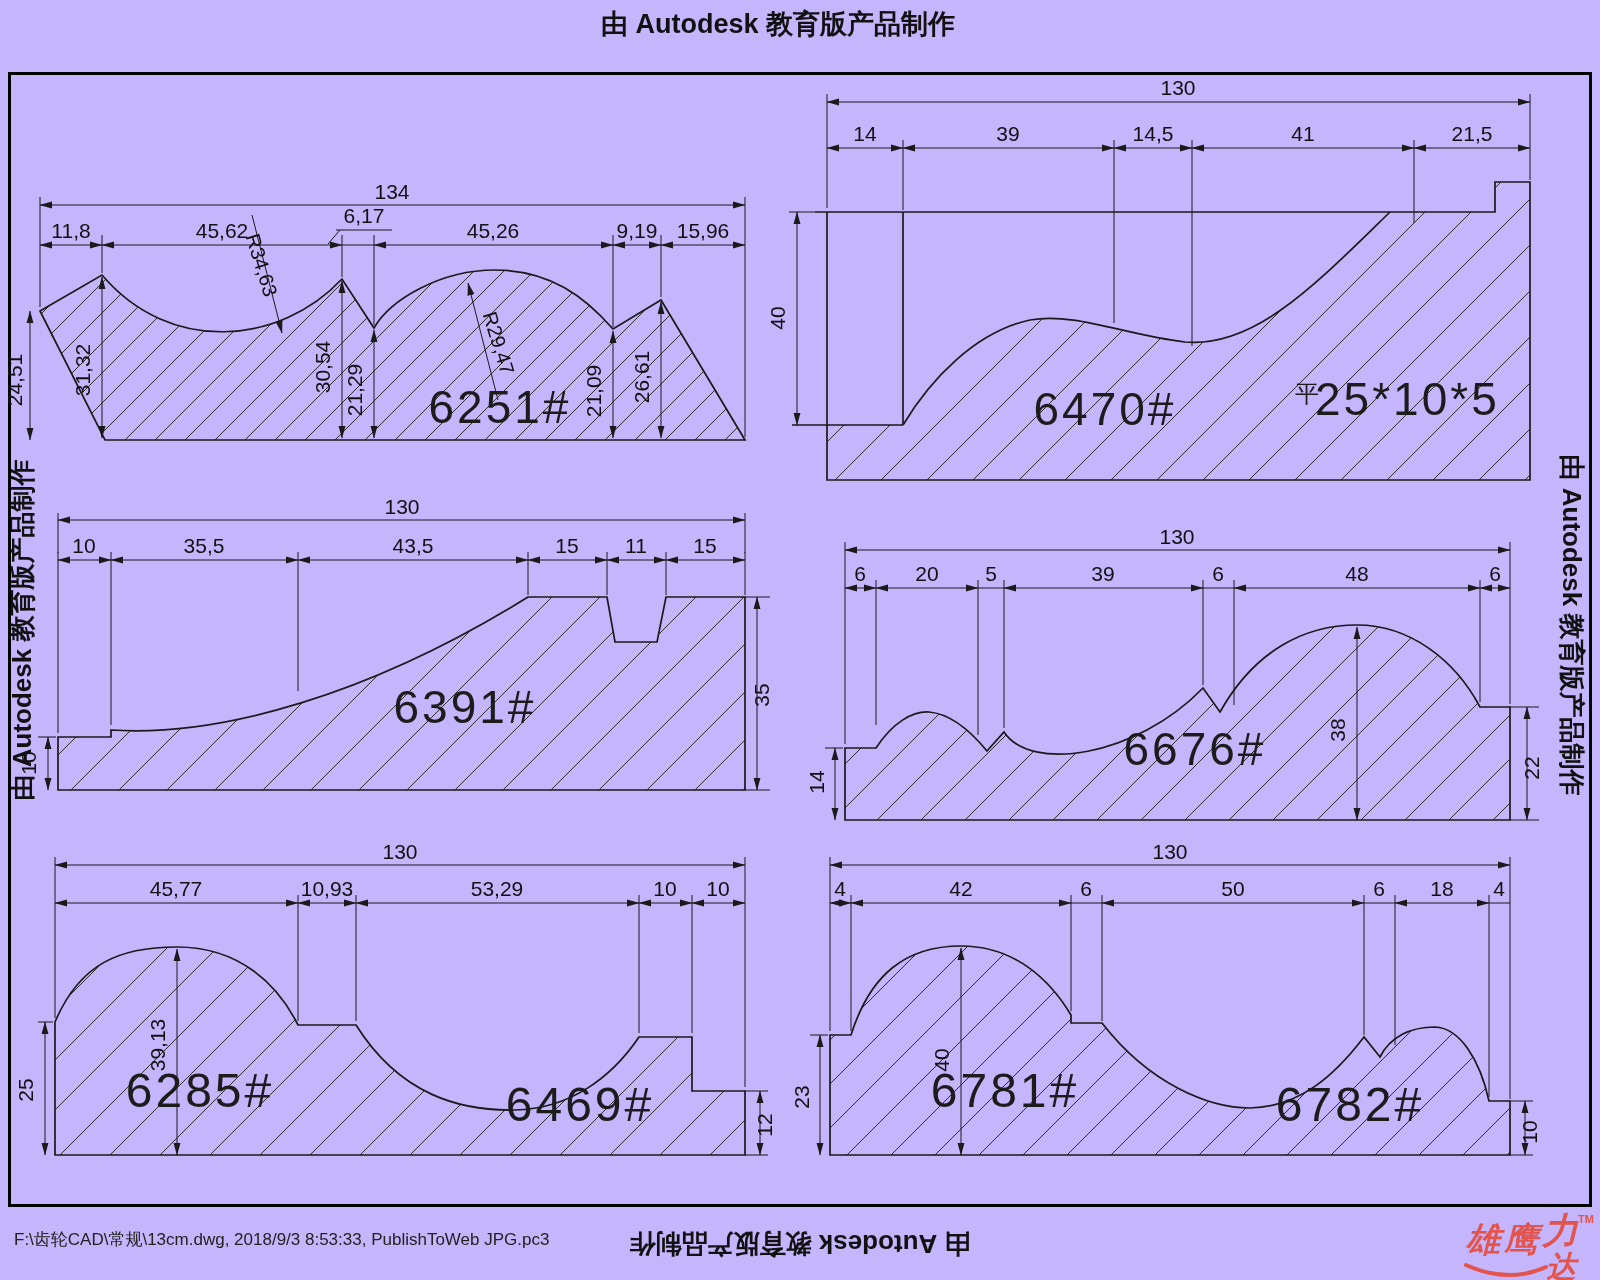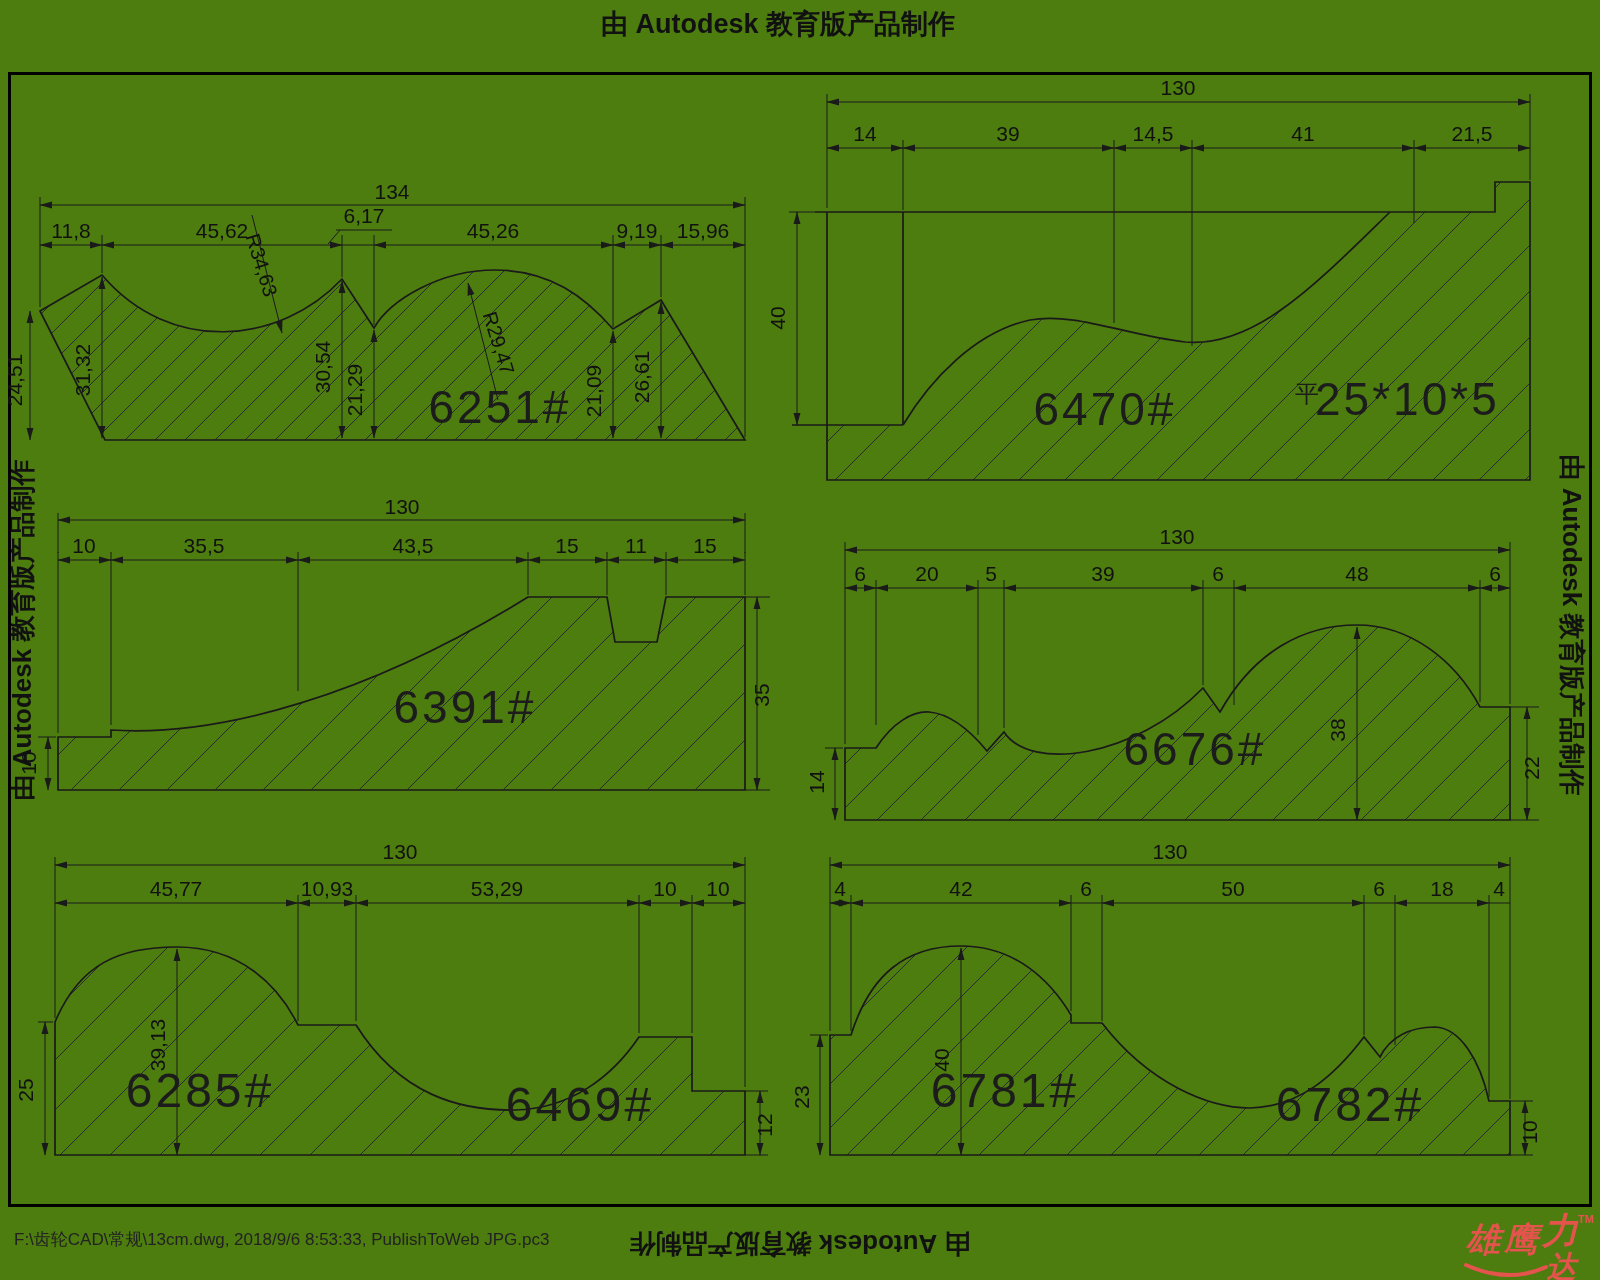--- a/index.html
+++ b/index.html
@@ -1,16 +1,16 @@
 <!DOCTYPE html>
 <html><head>
 <meta charset="utf-8">
 <style>
   html,body{margin:0;padding:0;background:#fff;}
-  .page{position:relative;width:1600px;height:1280px;background:#4d7c0f;overflow:hidden;
+  .page{position:relative;width:1600px;height:1280px;background:#c4b5fd;overflow:hidden;
         font-family:"Liberation Sans", sans-serif;color:#111;}
   .border-frame{position:absolute;left:8px;top:72px;width:1578px;height:1129px;
         border:3px solid #000;}
   .title-top{position:absolute;top:6px;left:778px;transform:translateX(-50%);
         font-size:27px;font-weight:bold;white-space:nowrap;}
   .side-text{position:absolute;font-size:26px;font-weight:bold;white-space:nowrap;}
   .side-left{left:22px;top:630px;transform:translate(-50%,-50%) rotate(-90deg);}
   .side-right{left:1571px;top:625px;transform:translate(-50%,-50%) rotate(90deg);}
   .bottom-center{left:800px;top:1243px;transform:translate(-50%,-50%) rotate(180deg);}
   .footer-path{position:absolute;left:14px;top:1228px;font-size:17px;color:#222;}
@@ -28,21 +28,21 @@
 </head>
 <body>
 
 <div class="page">
 
   <div class="title-top">由 Autodesk 教育版产品制作</div>
   <div class="side-text side-left">由 Autodesk 教育版产品制作</div>
   <div class="side-text side-right">由 Autodesk 教育版产品制作</div>
   <div class="side-text bottom-center">由 Autodesk 教育版产品制作</div>
   <div class="border-frame"></div>
-  <div class="footer-path">F:\齿轮CAD\常规\13cm.dwg, 2018/9/6 8:53:33, PublishToWeb JPG.pc3</div>
+  <div class="footer-path">F:\齿轮CAD\常规\13cm.dwg, 2018/9/3 8:53:33, PublishToWeb JPG.pc3</div>
 
   <div class="dwg" style="left:20px;top:185px;text-align:right;">
   <svg width="745" height="275">
     <defs>
       <pattern id="h1" patternUnits="userSpaceOnUse" width="30" height="30">
         <path d="M0,30 L30,0" stroke="#2a2a2a" stroke-width="1"></path>
       </pattern>
       <marker id="m1" viewBox="0 0 12 8" refX="11.5" refY="4" markerWidth="13" markerHeight="9" orient="auto-start-reverse" markerUnits="userSpaceOnUse">
         <path d="M0,0.7 L12,4 L0,7.3 Z" fill="#1a1a1a"></path>
       </marker>

